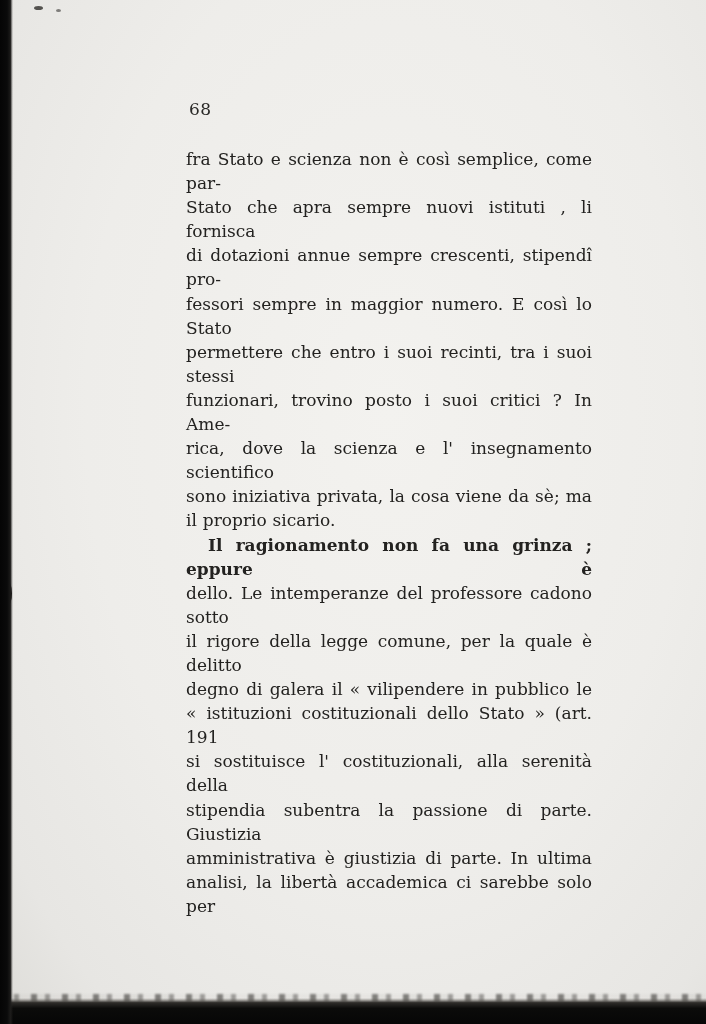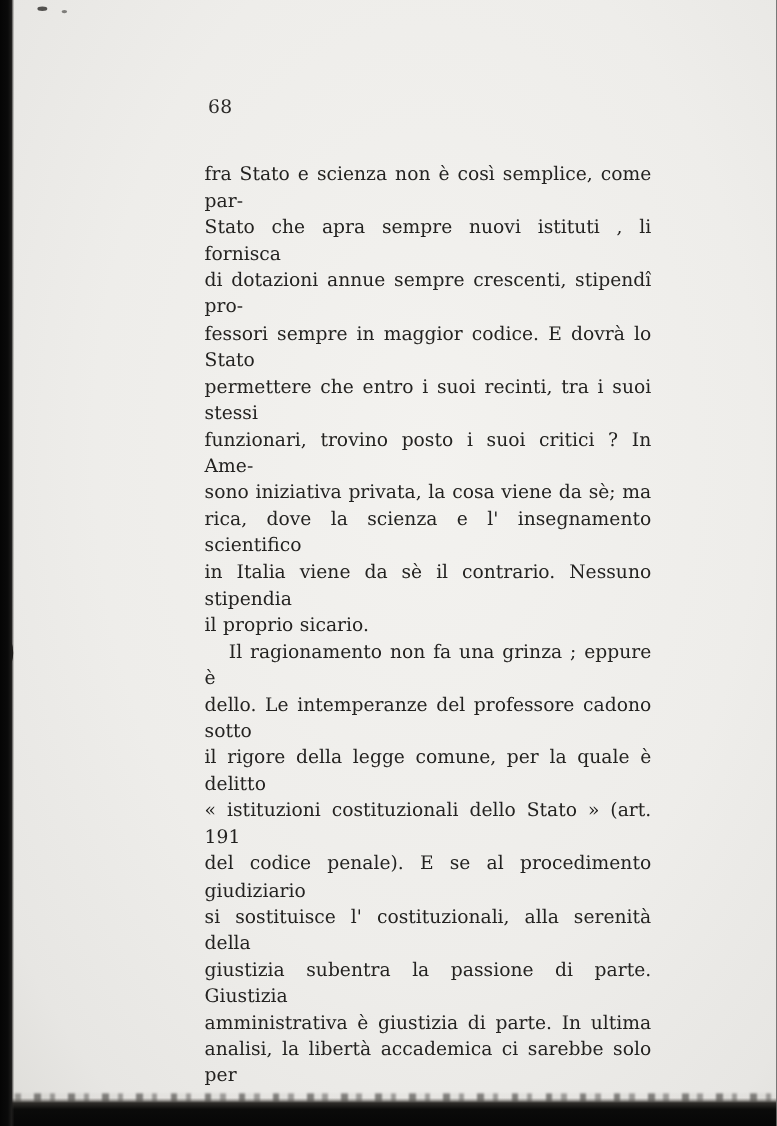--- a/index.html
+++ b/index.html
@@ -54,21 +54,21 @@
   .speck.s3 { left: 3px;  top: 389px; width: 6px;  height: 9px;  }
   .speck.s4 { left: 2px;  top: 455px; width: 5px;  height: 7px;  }
   .speck.s5 { left: 2px;  top: 580px; width: 10px; height: 26px; border-radius: 40% 60% 55% 45%; }
   .speck.s6 { left: 3px;  top: 640px; width: 5px;  height: 8px;  }
   .speck.s7 { left: 34px; top: 6px;   width: 9px;  height: 4px;  opacity: .7; }
   .speck.s8 { left: 56px; top: 9px;   width: 5px;  height: 3px;  opacity: .5; }
 
   .page-number {
     position: absolute;
     left: 189px;
-    top: 88px;
+    top: 99px;
     font-size: 17px;
     letter-spacing: 0.5px;
     color: #2a2927;
   }
 
   .text-block {
     position: absolute;
     left: 186px;
     top: 147px;
     width: 406px;
@@ -80,47 +80,47 @@
   .line {
     text-align: justify;
     text-align-last: justify;
     white-space: normal;
   }
   .line.last {
     text-align-last: left;
   }
   .line.indent {
     text-indent: 22px;
+    font-weight: bold;
   }
 </style>
 </head>
 <body>
 
 <div class="screenshot">
 
   <div class="page-number">68</div>
 
   <div class="text-block">
       <div class="line">fra Stato e scienza non è così semplice, come par-</div>
       <div class="line">Stato che apra sempre nuovi istituti , li fornisca</div>
       <div class="line">di dotazioni annue sempre crescenti, stipendî pro-</div>
-      <div class="line">fessori sempre in maggior codice. E dovrà lo Stato</div>
+      <div class="line">fessori sempre in maggior numero. E così lo Stato</div>
       <div class="line">permettere che entro i suoi recinti, tra i suoi stessi</div>
       <div class="line">funzionari, trovino posto i suoi critici ? In Ame-</div>
+      <div class="line">rica, dove la scienza e l' insegnamento scientifico</div>
       <div class="line">sono iniziativa privata, la cosa viene da sè; ma</div>
-      <div class="line">rica, dove la scienza e l' insegnamento scientifico</div>
-      <div class="line">in Italia viene da sè il contrario. Nessuno stipendia</div>
       <div class="line last">il proprio sicario.</div>
       <div class="line indent">Il ragionamento non fa una grinza ; eppure è</div>
       <div class="line">dello. Le intemperanze del professore cadono sotto</div>
       <div class="line">il rigore della legge comune, per la quale è delitto</div>
+      <div class="line">degno di galera il « vilipendere in pubblico le</div>
       <div class="line">« istituzioni costituzionali dello Stato » (art. 191</div>
-      <div class="line">del codice penale). E se al procedimento giudiziario</div>
       <div class="line">si sostituisce l' costituzionali, alla serenità della</div>
-      <div class="line">giustizia subentra la passione di parte. Giustizia</div>
+      <div class="line">stipendia subentra la passione di parte. Giustizia</div>
       <div class="line">amministrativa è giustizia di parte. In ultima</div>
       <div class="line">analisi, la libertà accademica ci sarebbe solo per</div>
     </div>
 
   <div class="speck s1"></div>
   <div class="speck s2"></div>
   <div class="speck s3"></div>
   <div class="speck s4"></div>
   <div class="speck s5"></div>
   <div class="speck s6"></div>

